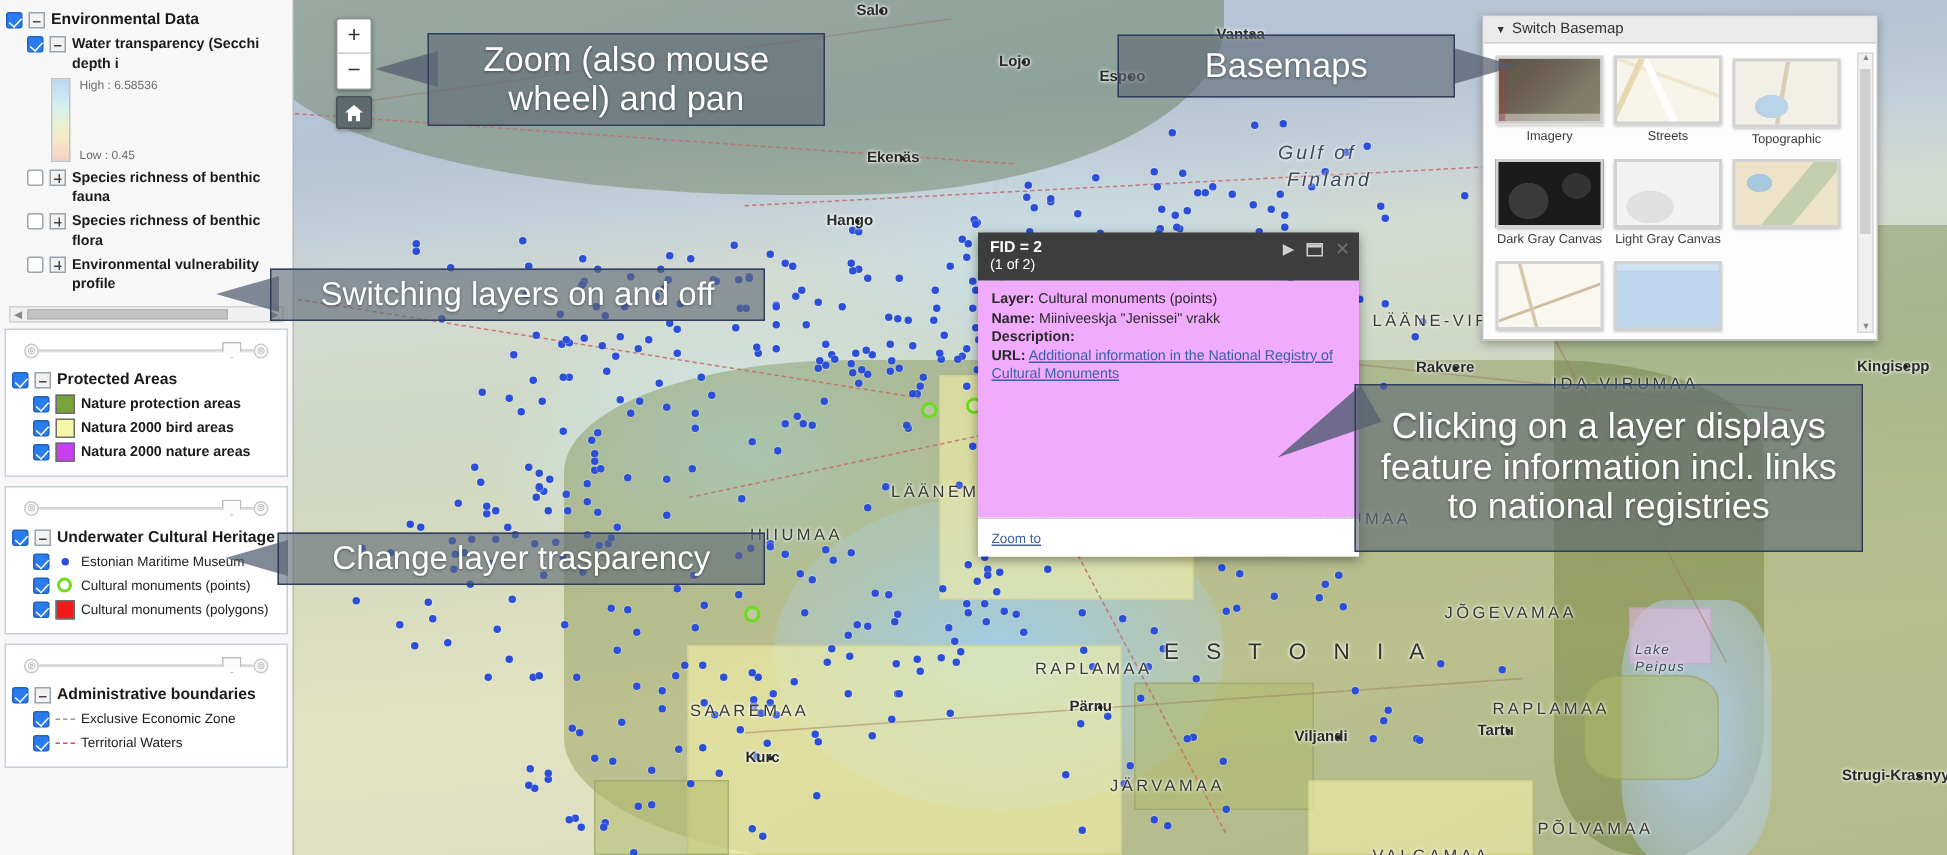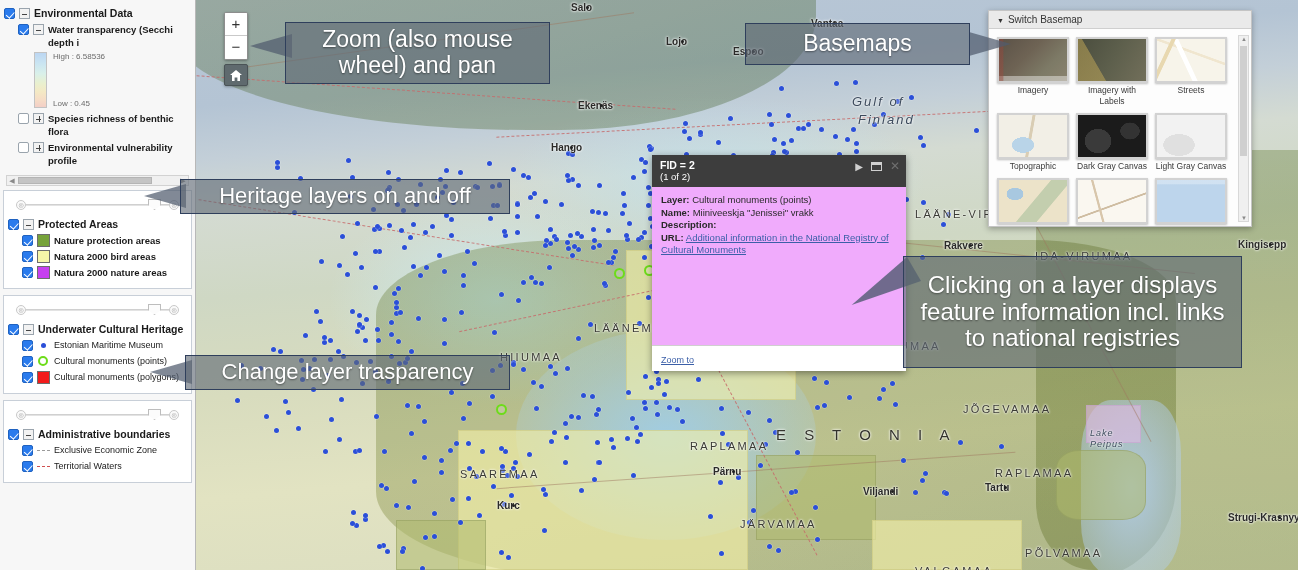--- a/index.html
+++ b/index.html
@@ -924,20 +924,25 @@
         <div class="ramp"></div>
         <div class="ramp-lbls">
           <span>High : 6.58536</span>
           <span>Low : 0.45</span>
         </div>
       </div>
 
       <div class="grp ind1">
         <div class="chk off"></div>
         <div class="expander plus"></div>
+        <div class="lbl semi">Species richness of benthic fauna</div>
+      </div>
+      <div class="grp ind1">
+        <div class="chk off"></div>
+        <div class="expander plus"></div>
         <div class="lbl semi">Species richness of benthic flora</div>
       </div>
       <div class="grp ind1">
         <div class="chk off"></div>
         <div class="expander plus"></div>
         <div class="lbl semi">Environmental vulnerability profile</div>
       </div>
 
       <div class="hscroll">
         <div class="arr">◀</div>
@@ -1066,24 +1071,20 @@
   <div class="basemap">
     <div class="basemap-head">
       <span class="carrow">▼</span><span>Switch Basemap</span>
     </div>
     <div class="basemap-body">
       <div class="bm-item">
         <div class="bm-thumb t-imagery"></div>
         <div class="bm-cap">Imagery</div>
       </div>
       <div class="bm-item">
-        <div class="bm-thumb t-imglabels"></div>
-        <div class="bm-cap">Imagery with Labels</div>
-      </div>
-      <div class="bm-item">
         <div class="bm-thumb t-streets"></div>
         <div class="bm-cap">Streets</div>
       </div>
       <div class="bm-item" style="margin-top:2px;">
         <div class="bm-thumb t-topo"></div>
         <div class="bm-cap">Topographic</div>
       </div>
       <div class="bm-item" style="margin-top:2px;">
         <div class="bm-thumb t-dark"></div>
         <div class="bm-cap">Dark Gray Canvas</div>
@@ -1114,21 +1115,21 @@
     <span>Zoom (also mouse wheel) and pan</span>
   </div>
 
   <div class="callout" style="left:745px;top:23px;width:225px;height:42px;font-size:23px;">
     <span>Basemaps</span>
   </div>
   <div class="tail right" style="left:969px;top:32px;"></div>
 
   <div class="tail left" style="left:144px;top:184px;"></div>
   <div class="callout" style="left:180px;top:179px;width:330px;height:35px;font-size:22px;">
-    <span>Heritage layers on and off</span>
+    <span>Switching layers on and off</span>
   </div>
 
   <div class="tail left" style="left:150px;top:360px;"></div>
   <div class="callout" style="left:185px;top:355px;width:325px;height:35px;font-size:22px;">
     <span>Change layer trasparency</span>
   </div>
 
   <div class="tail diag" style="left:842px;top:255px;"></div>
   <div class="callout" style="left:903px;top:256px;width:339px;height:112px;font-size:24px;">
     <span>Clicking on a layer displays feature information incl. links to national registries</span>

